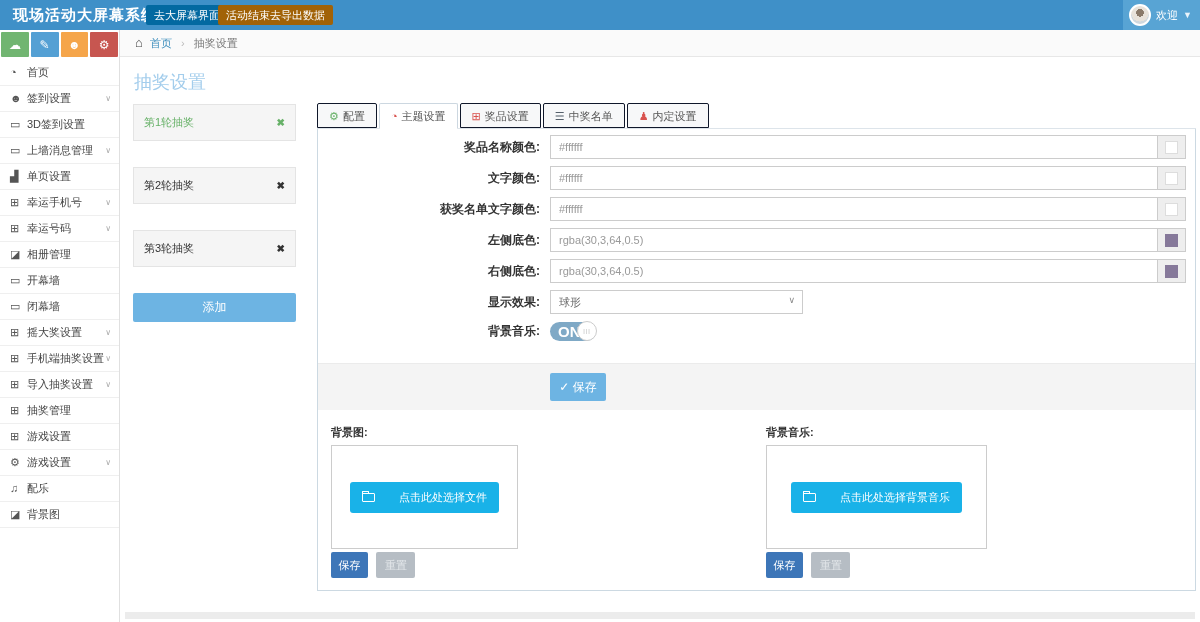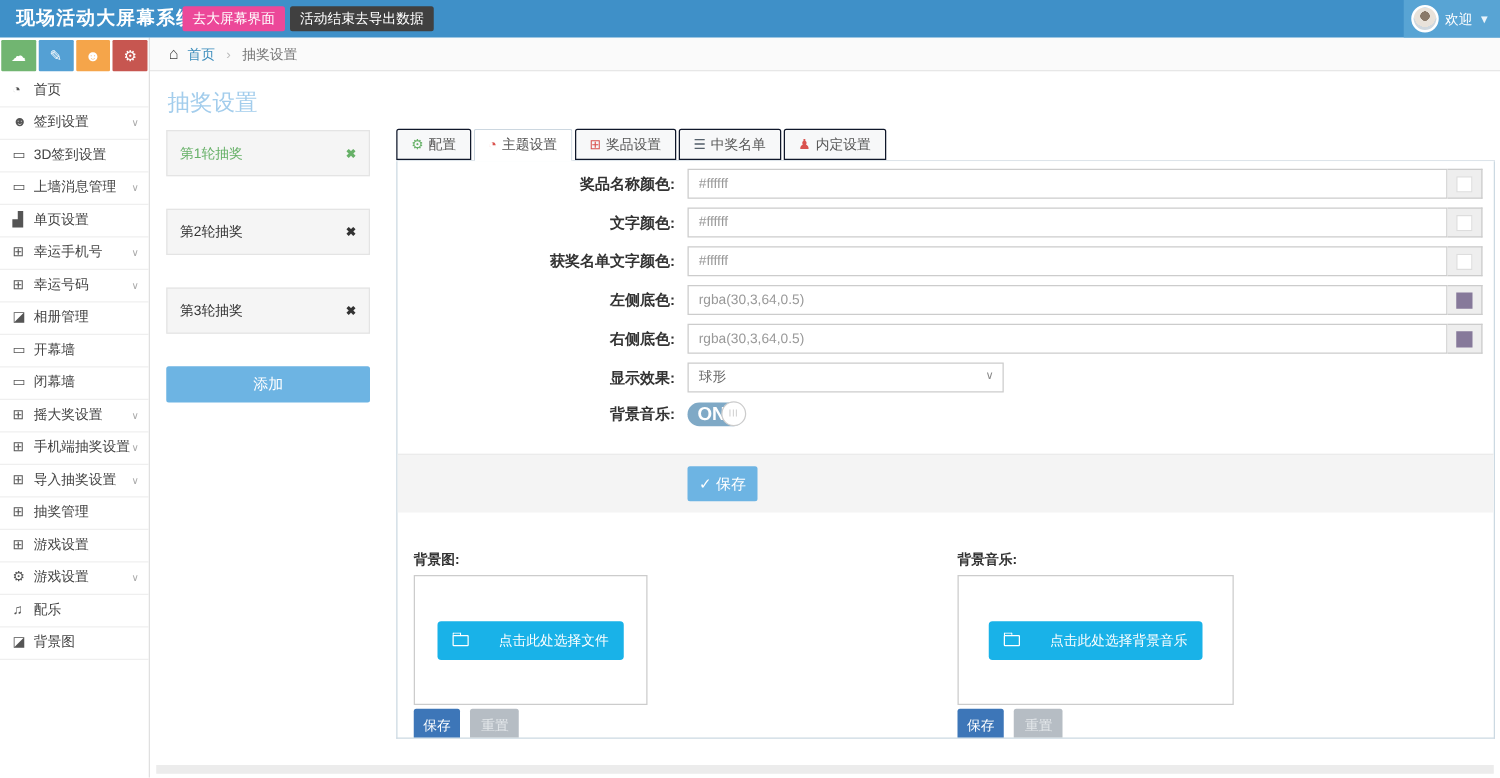--- a/index.html
+++ b/index.html
@@ -2,22 +2,22 @@
 <html><head>
 <meta charset="utf-8">
 <style>
   * { margin:0; padding:0; box-sizing:border-box; }
   html,body { width:1200px; height:622px; background:#fff; font-family:"Liberation Sans", sans-serif; overflow:hidden; }
 
   
   .header { position:absolute; top:0; left:0; width:1200px; height:30px; background:#3f90c8; z-index:10; }
   .header-title { position:absolute; left:13px; top:0; line-height:30px; color:#fff; font-size:15px; font-weight:600; letter-spacing:1px; }
   .hbtn { position:absolute; top:5px; height:20px; line-height:20px; padding:0 8px; border:none; border-radius:2px; color:#fff; font-size:11px; cursor:pointer; font-family:inherit; }
-  .hbtn.screen { left:146px; background:#ec4899; }
-  .hbtn.export { left:232px; background:#404040; }
+  .hbtn.screen { left:146px; background:#0369a1; }
+  .hbtn.export { left:218px; background:#a16207; }
   .user-box { position:absolute; right:0; top:0; height:30px; padding:0 8px 0 6px; background:#58a4d4; display:flex; align-items:center; gap:5px; cursor:pointer; }
   .avatar { width:22px; height:22px; border-radius:50%; background:radial-gradient(circle at 50% 38%, #8a7a6a 0 26%, #e8e2da 27% 60%, #cfd8df 61%); border:2px solid #fff; }
   .welcome { color:#fff; font-size:11px; }
   .caret { color:#eaf4fb; font-size:9px; }
 
   
   .sidebar { position:absolute; top:30px; left:0; width:120px; height:592px; background:#fff; border-right:1px solid #e0e0e0; }
   .quick-icons { display:grid; grid-template-columns:repeat(4,1fr); gap:2px; padding:2px 1px 3px 1px; }
   .qicon { height:25px; display:flex; align-items:center; justify-content:center; color:#fff; font-size:12px; cursor:pointer; border-radius:1px; }
   .menu-item { position:relative; height:26px; line-height:25px; border-bottom:1px solid #efefef; padding-left:10px; font-size:11px; color:#444; cursor:pointer; white-space:nowrap; }
@@ -59,21 +59,21 @@
   .f-chevron { position:absolute; right:8px; top:5px; color:#888; font-size:9px; pointer-events:none; }
   .toggle-row { margin-top:8px; }
   .toggle { position:relative; width:46px; height:19px; background:#7fa9c6; border-radius:10px; cursor:pointer; }
   .toggle-on { position:absolute; left:8px; top:0; line-height:19px; font-size:15px; font-weight:bold; color:#fff; }
   .toggle-knob { position:absolute; right:-1px; top:-1px; width:20px; height:20px; border-radius:50%; background:#fff; border:1px solid #ccc; display:flex; align-items:center; justify-content:center; }
   .knob-lines { font-size:6px; color:#b5b5b5; letter-spacing:1px; }
 
   .save-band { margin-top:22px; height:47px; background:#f4f4f4; border-top:1px solid #ebebeb; display:flex; align-items:center; }
   .save-btn { margin-left:232px; width:56px; height:28px; background:#6db4e3; border:none; border-radius:2px; color:#fff; font-size:12px; cursor:pointer; font-family:inherit; }
 
-  .uploads { display:flex; margin-top:30px; padding-left:13px; }
+  .uploads { display:flex; margin-top:15px; padding-left:13px; }
   .up-title { font-size:11px; font-weight:bold; color:#333; margin-bottom:5px; }
   .up-box { width:187px; height:104px; border:1px solid #ccc; background:#fff; display:flex; align-items:center; justify-content:center; }
   .upload-col:last-child .up-box { width:221px; }
   .up-choose { height:31px; padding:0 12px; background:#19b2e8; border:none; border-radius:3px; color:#fff; font-size:11px; cursor:pointer; display:flex; align-items:center; font-family:inherit;gap:19px; }
   .folder-icon { position:relative; width:13px; height:9px; border:1px solid #fff; border-radius:1px; margin-right:5px; display:inline-block; }
   .folder-icon::before { content:""; position:absolute; top:-3px; left:-1px; width:5px; height:2px; border:1px solid #fff; border-bottom:none; border-radius:1px 1px 0 0; }
   .up-actions { margin-top:3px; }
   .up-save { width:37px; height:26px; background:#3d76b8; border:none; border-radius:2px; color:#fff; font-size:11px; cursor:pointer; font-family:inherit; }
   .up-reset { width:39px; height:26px; background:#b6bdc4; border:none; border-radius:2px; color:#e3e7ea; font-size:11px; margin-left:4px; cursor:pointer; font-family:inherit; }
 

